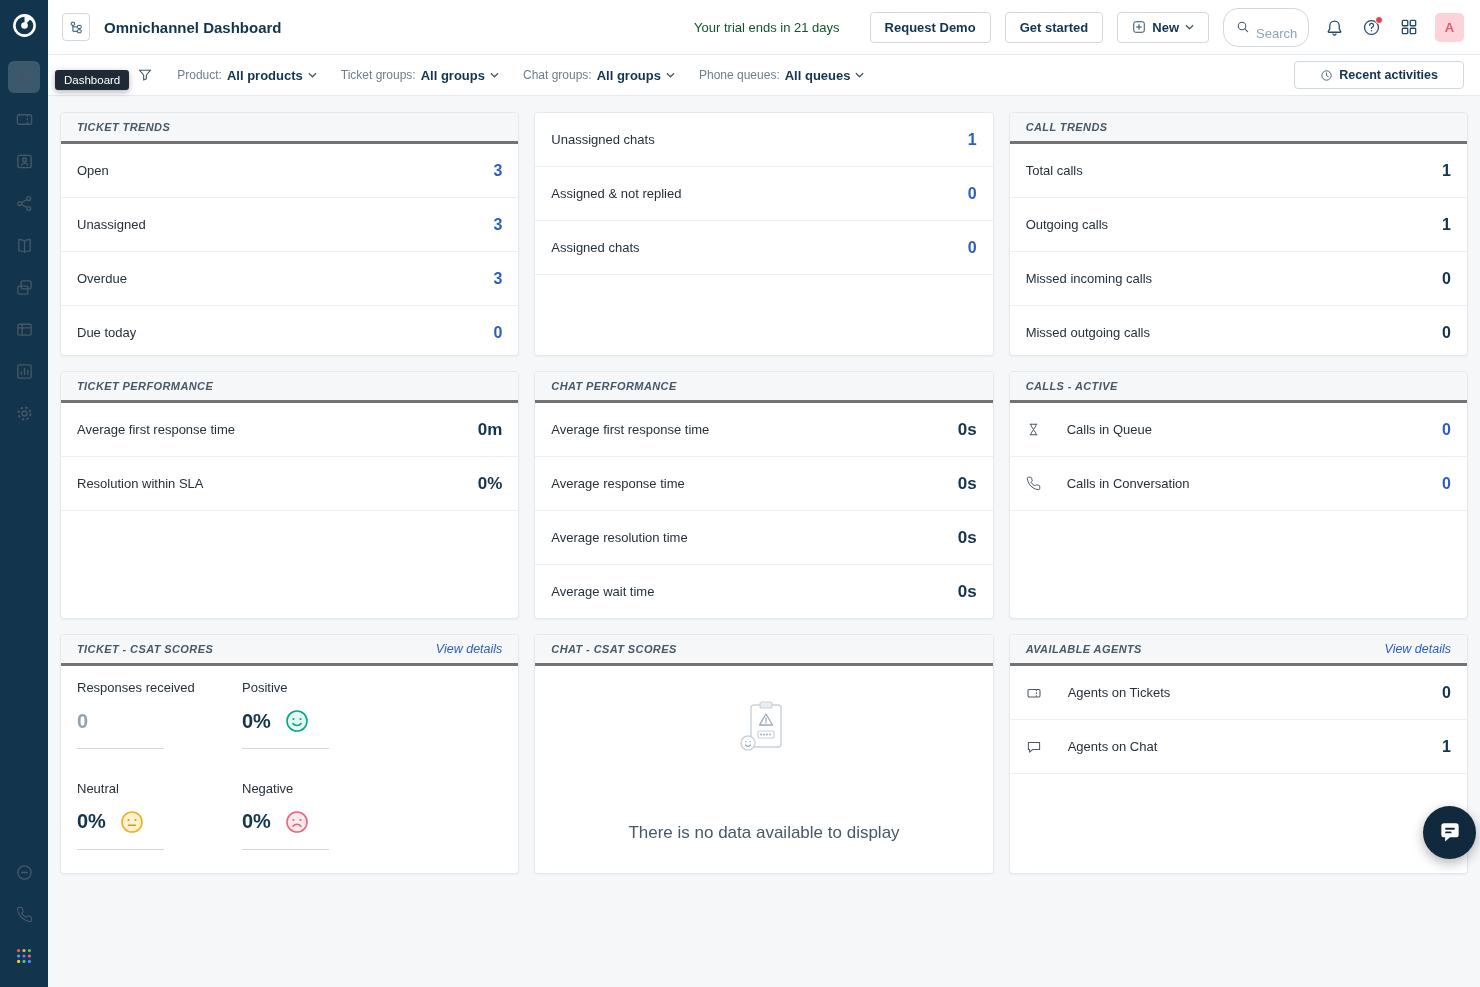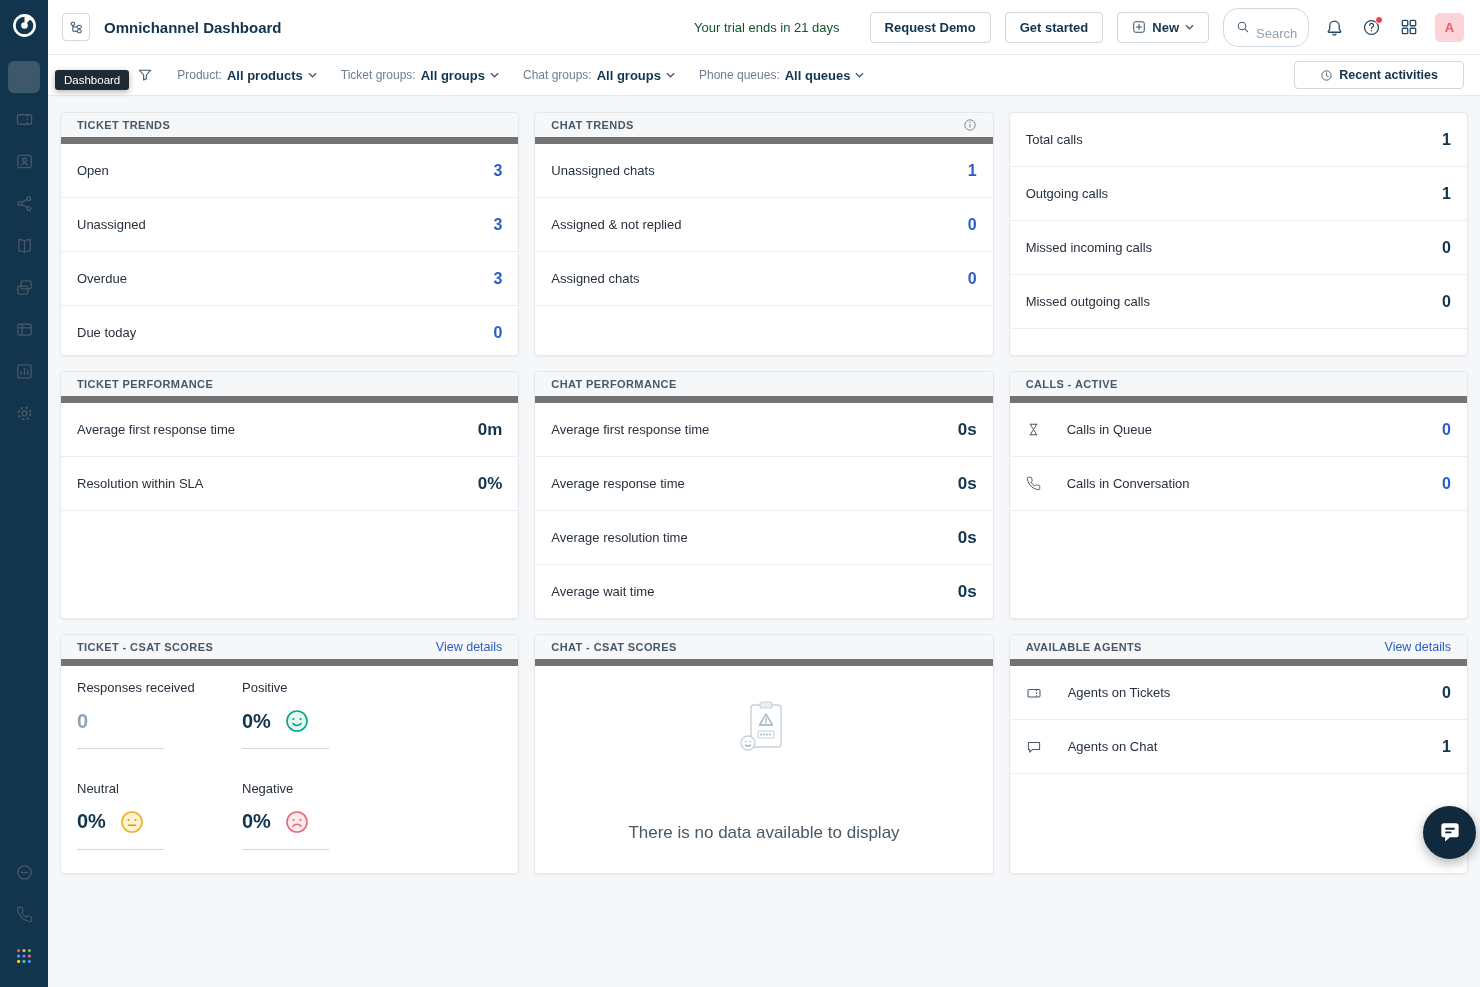--- a/index.html
+++ b/index.html
@@ -39,21 +39,21 @@
   .filter-item { display:flex; align-items:center; cursor:pointer; }
   .f-label { color:#6f7e8c; font-size:12px; margin-right:5px; }
   .f-value { color:#12344d; font-size:13px; font-weight:700; margin-right:5px; }
   .caret { color:#475867; display:flex; }
   .btn-recent { margin-left:auto; padding:6px 25px; font-size:12.5px; }
 
   
   .content { flex:1; padding:16px 12px 0; overflow:hidden; }
   .grid { display:grid; grid-template-columns:1fr 1fr 1fr; grid-template-rows:244px 248px 240px; gap:15px; }
   .card { background:#fff; border:1px solid #e4e9ee; border-radius:4px; box-shadow:0 1px 2px rgba(24,50,71,0.05); display:flex; flex-direction:column; overflow:hidden; }
-  .card-header { background:#f5f7f9; border-bottom:7px solid #737373; height:31px; padding:0 16px; display:flex; align-items:center; justify-content:space-between; flex-shrink:0; }
+  .card-header { background:#f5f7f9; border-bottom:3px solid #737373; height:31px; padding:0 16px; display:flex; align-items:center; justify-content:space-between; flex-shrink:0;font-style:italic; }
   .card-title { font-size:11px; font-weight:700; letter-spacing:0.4px; color:#475867; text-transform:uppercase; }
   .view-details { font-size:12.5px; color:#2c5cc5; cursor:pointer; font-weight:400; }
   .card-body { flex:1; }
   .stat-row { display:flex; justify-content:space-between; align-items:center; height:54px; padding:0 16px; border-bottom:1px solid #ebeff3; }
   .stat-label { font-size:13px; color:#26313d; }
   .row-left { display:flex; align-items:center; gap:26px; }
   .row-icon { display:flex; color:#475867; }
   .val-blue { color:#2c5cc5; font-size:16px; font-weight:600; cursor:pointer; }
   .val-dark { color:#12344d; font-size:16px; font-weight:700; }
   .val-big { color:#12344d; font-size:17px; font-weight:700; }
@@ -377,47 +377,40 @@
               <span class="val-blue">3</span>
             </div>
             <div class="stat-row">
               <span class="stat-label">Due today</span>
               <span class="val-blue">0</span>
             </div>
           </div>
         </div>
 
         <div class="card">
-          <div class="card-header">
-            <span class="card-title">CHAT TRENDS</span>
-            <span class="row-icon">
-                <svg width="14" height="14" viewBox="0 0 20 20">
-                  <circle cx="10" cy="10" r="7.4" fill="none" stroke="#6f7e8c" stroke-width="1.3"></circle>
-                  <path d="M10 9v4.2" stroke="#6f7e8c" stroke-width="1.3" stroke-linecap="round"></path>
-                  <circle cx="10" cy="6.4" r="0.9" fill="#6f7e8c"></circle>
-                </svg>
-              </span>
-          </div>
           <div class="card-body">
             <div class="stat-row">
               <span class="stat-label">Unassigned chats</span>
               <span class="val-blue">1</span>
             </div>
             <div class="stat-row">
               <span class="stat-label">Assigned &amp; not replied</span>
               <span class="val-blue">0</span>
             </div>
             <div class="stat-row">
               <span class="stat-label">Assigned chats</span>
               <span class="val-blue">0</span>
             </div>
           </div>
         </div>
 
         <div class="card">
+          <div class="card-header">
+            <span class="card-title">CALL TRENDS</span>
+          </div>
           <div class="card-body">
             <div class="stat-row">
               <span class="stat-label">Total calls</span>
               <span class="val-dark">1</span>
             </div>
             <div class="stat-row">
               <span class="stat-label">Outgoing calls</span>
               <span class="val-dark">1</span>
             </div>
             <div class="stat-row">

